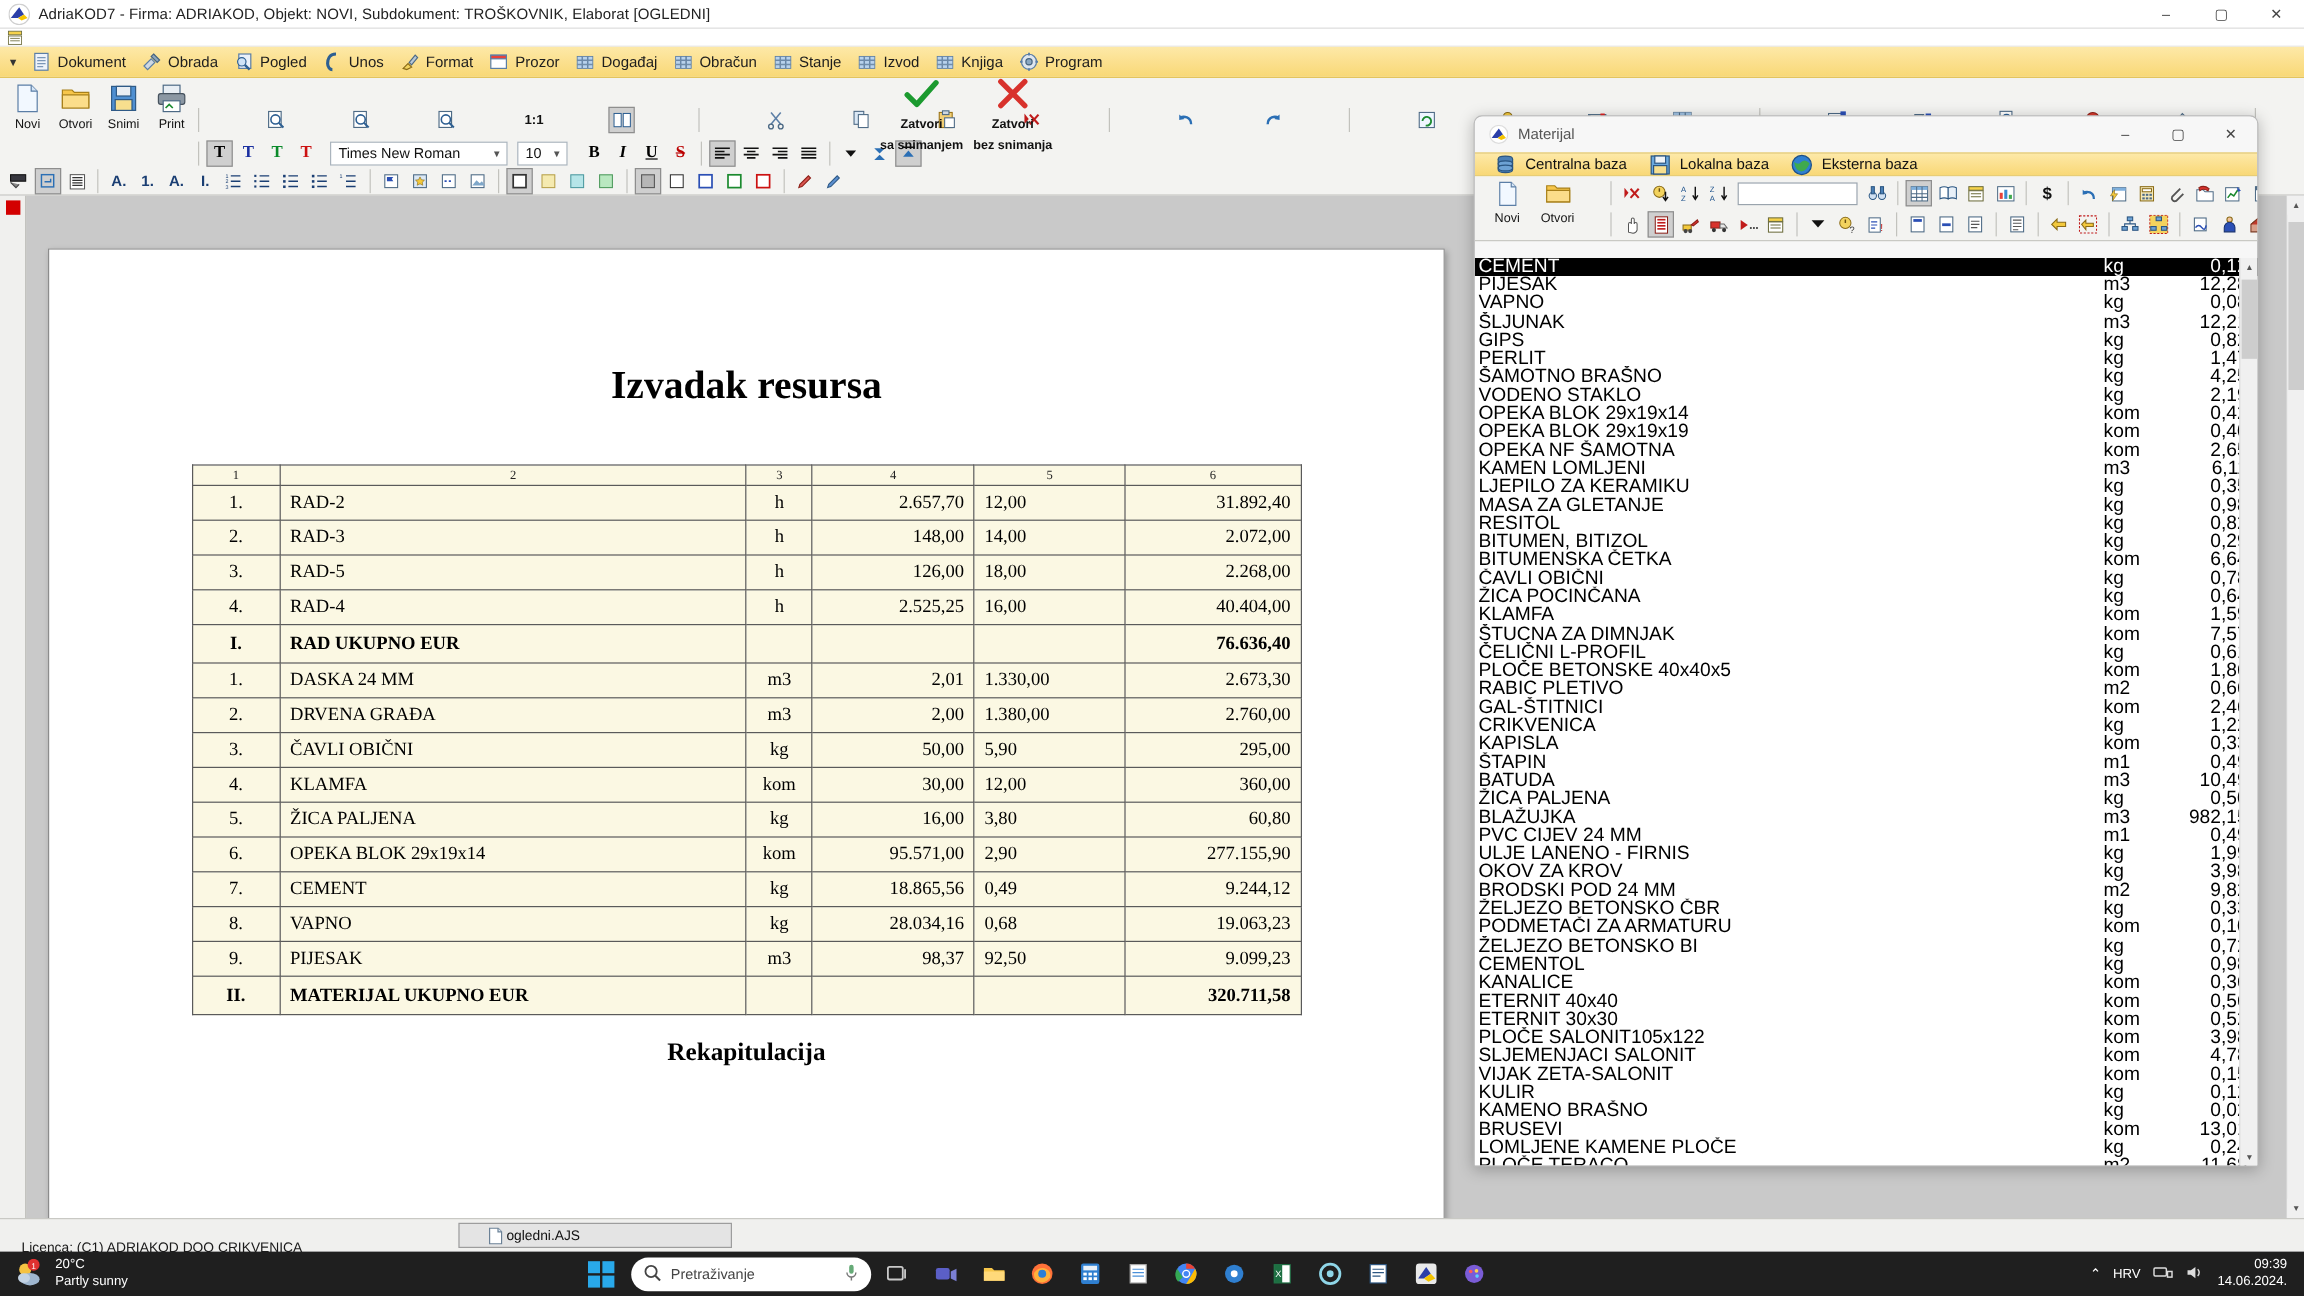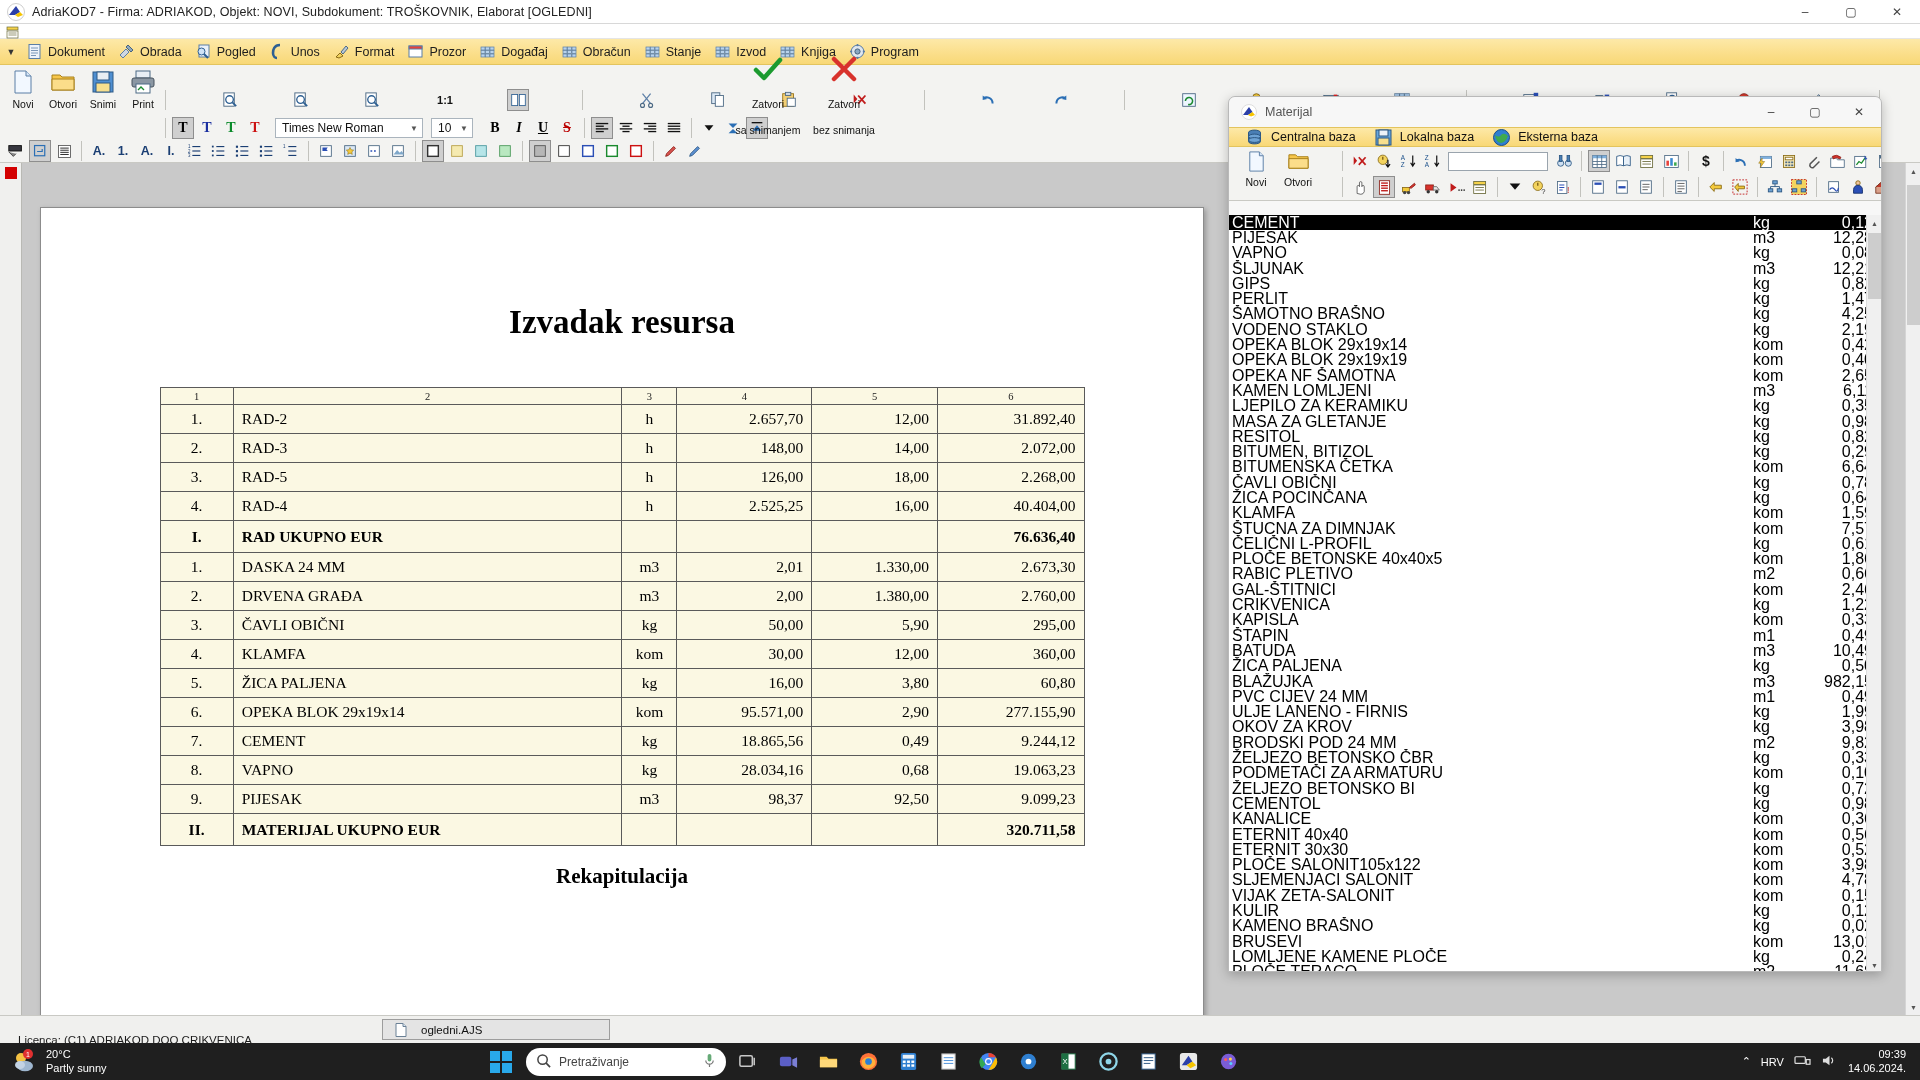--- a/index.html
+++ b/index.html
@@ -93,22 +93,22 @@
   .combo .carr { font-size: 8px; color: #555; margin-left: 6px; }
   .combo.font { width: 148px; }
   .combo.size { width: 42px; }
 
   .letterbtn { font-size: 14px; font-weight: bold; font-family: "Liberation Serif", serif; }
 
   
   .closegroup { position: absolute; top: 4px; left: 730px; display: flex; }
   .closebtn {
     width: 76px; height: 54px; display: flex; flex-direction: column;
-    align-items: center; justify-content: center; gap: 14px;
-    font-size: 10.5px; color: #111; text-align: center; line-height: 1.15;
+    align-items: center; justify-content: center; gap: 4px;
+    font-size: 10.5px; color: #111; text-align: center; line-height: 1.15; font-weight: bold;
   }
 
   
   .doc-area {
     position: absolute; left: 0; top: 163px; width: 1920px; height: 852px;
     background: #c9c9c9; overflow: hidden;
   }
   .doc-leftbar {
     position: absolute; left: 0; top: 0; width: 22px; height: 852px;
     background: #f0f0ee; border-right: 1px solid #b9b9b4;
@@ -135,21 +135,21 @@
     background: #fbf8e3; height: 42px; font-weight: bold; font-size: 16px; text-align: center;
   }
   .numrow td {
     background: #fbf8e3; height: 17px; font-size: 10.5px; text-align: center; color: #222;
   }
   .drow td { height: 29px; background: #fbf8e3; padding: 0 8px; }
   .c-rb { width: 64px; text-align: center; }
   .c-opis { width: 340px; text-align: left; }
   .c-jed { width: 48px; text-align: center; }
   .c-kol { width: 118px; text-align: right; }
-  .c-cij { width: 110px; text-align: right; }
+  .c-cij { width: 110px; text-align: left; }
   .c-izn { width: 128px; text-align: right; }
   .totrow td { height: 32px; background: #fbf8e3; font-weight: bold; padding: 0 8px; }
   .totrow .c-rb { text-align: center; }
   .rekap { text-align: center; font-family: "Liberation Serif", serif; font-weight: bold; font-size: 21px; margin-top: 18px; }
 
   .vscroll-doc {
     position: absolute; right: 0; top: 0; width: 15px; height: 852px; background: #f0f0f0;
     border-left: 1px solid #d5d5d5;
   }
   .vscroll-doc .thumb { position:absolute; left:1px; top: 22px; width: 13px; height: 140px; background: #cdcdcd; }
@@ -211,21 +211,21 @@
   
   .statusbar {
     position: absolute; left: 0; top: 1015px; width: 1920px; height: 28px;
     background: #f0f0ee; border-top: 1px solid #c9c9c4;
     display: flex; align-items: center;
   }
   .statusbar .lic { font-size: 11.5px; color: #1a1a1a; margin-left: 18px; white-space: nowrap; margin-top: 20px; }
   .doc-tab {
     position: absolute; left: 382px; top: 3px; width: 228px; height: 21px;
     background: #e4e4e4; border: 1px solid #9d9d9d;
-    display: flex; align-items: center; gap: 14px; padding-left: 12px; font-size: 11.5px; color: #111;
+    display: flex; align-items: center; gap: 3px; padding-left: 24px; font-size: 11.5px; color: #111;
   }
   .doc-tab .fi { width: 12px; height: 14px; flex: none; }
 
   
   .taskbar {
     position: absolute; left: 0; top: 1043px; width: 1920px; height: 37px;
     background: #1f1f1f; display: flex; align-items: center;
   }
   .weather { display: flex; align-items: center; gap: 8px; margin-left: 12px; }
   .weather .wi { width: 26px; height: 26px; position: relative; flex: none; }

